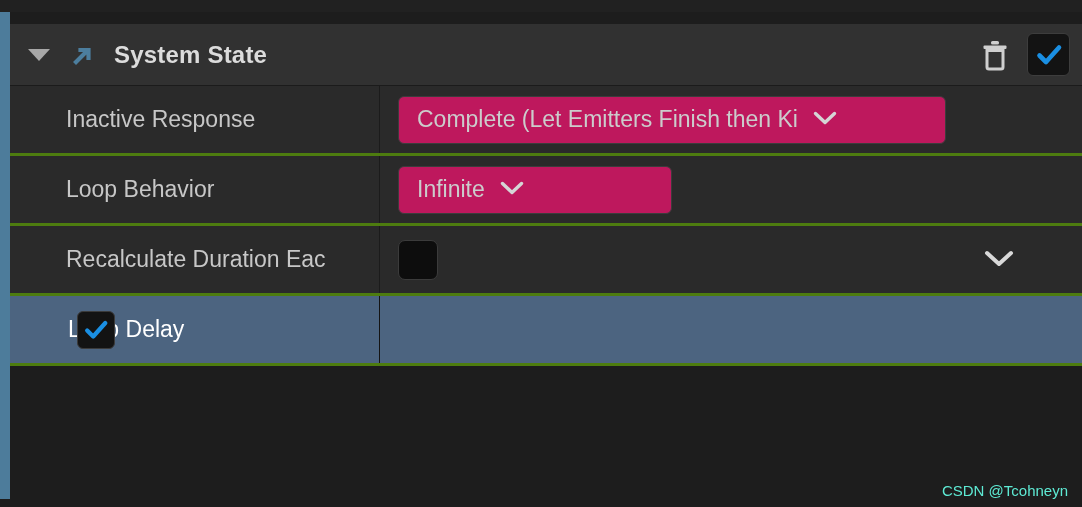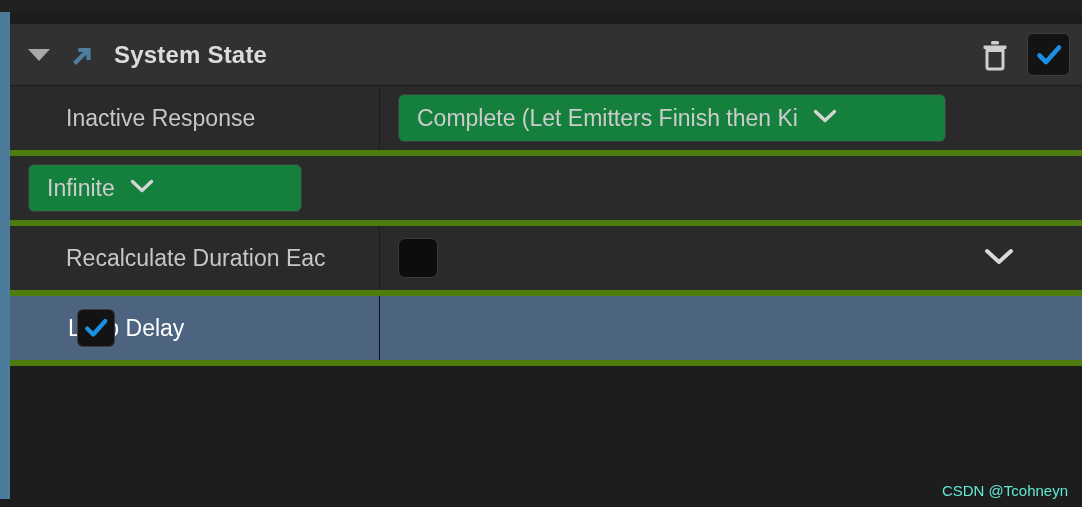--- a/index.html
+++ b/index.html
@@ -95,21 +95,21 @@
     cursor: pointer;
   }
 
   
   .row {
     position: relative;
     display: flex;
     align-items: stretch;
     height: 70px;
     background: #2a2a2a;
-    border-bottom: 6px solid #4d7c0f;
+    border-bottom: 3px solid #4d7c0f;
   }
   .row.selected { background: #4c6480; }
 
   .row-label {
     width: 370px;
     min-width: 370px;
     display: flex;
     align-items: center;
     padding-left: 56px;
     border-right: 1px solid #1b1b1b;
@@ -142,21 +142,21 @@
     background: #131313;
     border: 1px solid #3b3b3b;
     border-radius: 6px;
     display: flex; align-items: center; justify-content: center;
     cursor: pointer;
   }
 
   
   .combo {
     height: 48px;
-    background: #15803d;
+    background: #be185d;
     border: 1px solid #3c3c3c;
     border-radius: 6px;
     display: flex;
     align-items: center;
     padding: 0 14px 0 18px;
     cursor: pointer;
     overflow: hidden;
   }
   .combo-text {
     font-size: 23px;
@@ -267,20 +267,23 @@
           <span class="chev">
             <svg width="26" height="18" viewBox="0 0 26 18" aria-hidden="true">
               <path d="M3.5 4.5 L13 13.5 L22.5 4.5" stroke="#d5d5d5" stroke-width="3.4" fill="none" stroke-linecap="round" stroke-linejoin="round"></path>
             </svg>
           </span>
         </div>
       </div>
     </div>
 
     <div class="row">
+      <div class="row-label">
+        <span class="label-text">Loop Behavior</span>
+      </div>
       <div class="row-value">
         <div class="combo narrow">
           <span class="combo-text">Infinite</span>
           <span class="chev">
             <svg width="26" height="18" viewBox="0 0 26 18" aria-hidden="true">
               <path d="M3.5 4.5 L13 13.5 L22.5 4.5" stroke="#d5d5d5" stroke-width="3.4" fill="none" stroke-linecap="round" stroke-linejoin="round"></path>
             </svg>
           </span>
         </div>
       </div>

